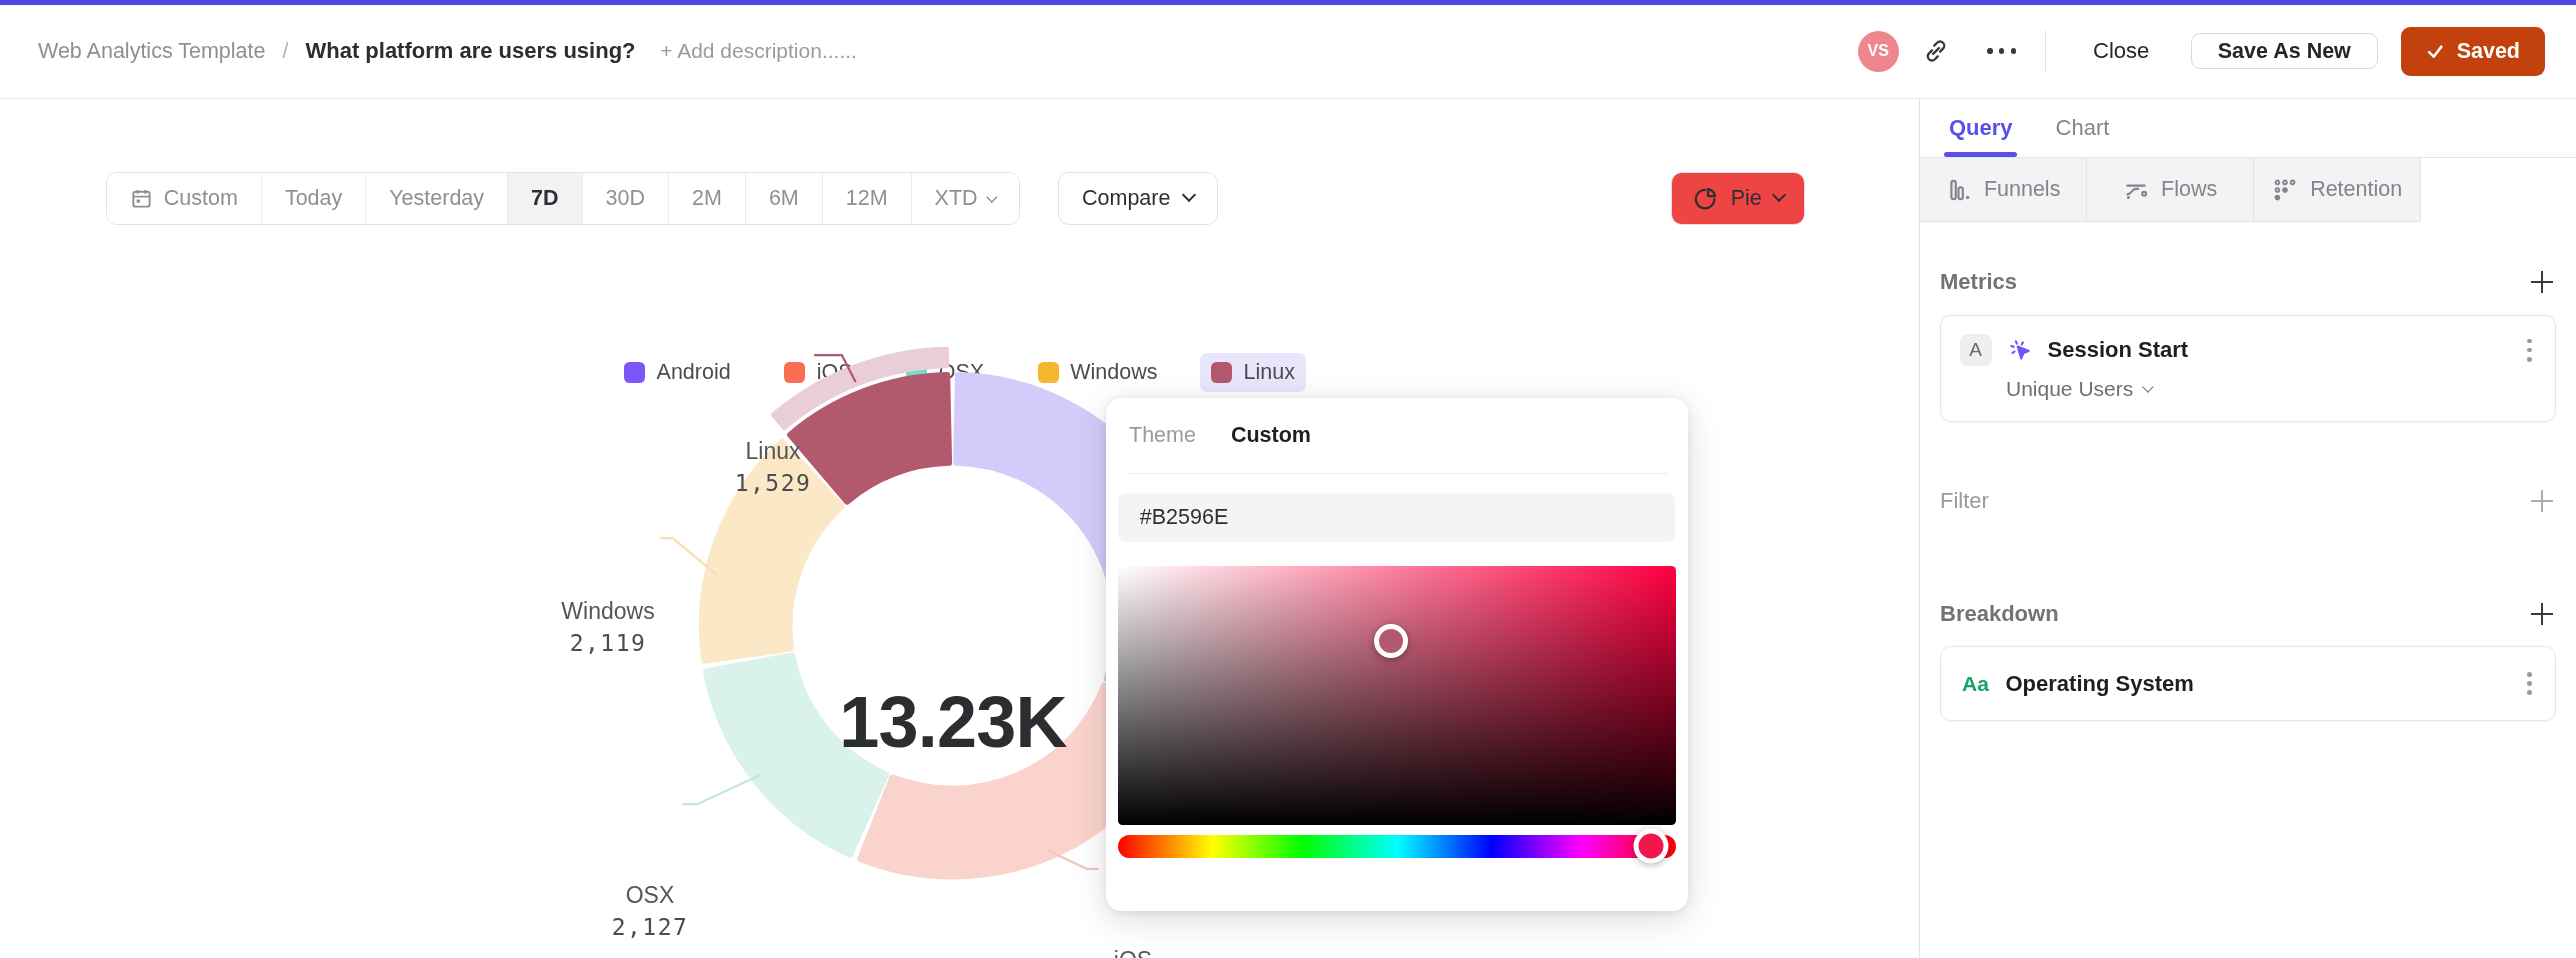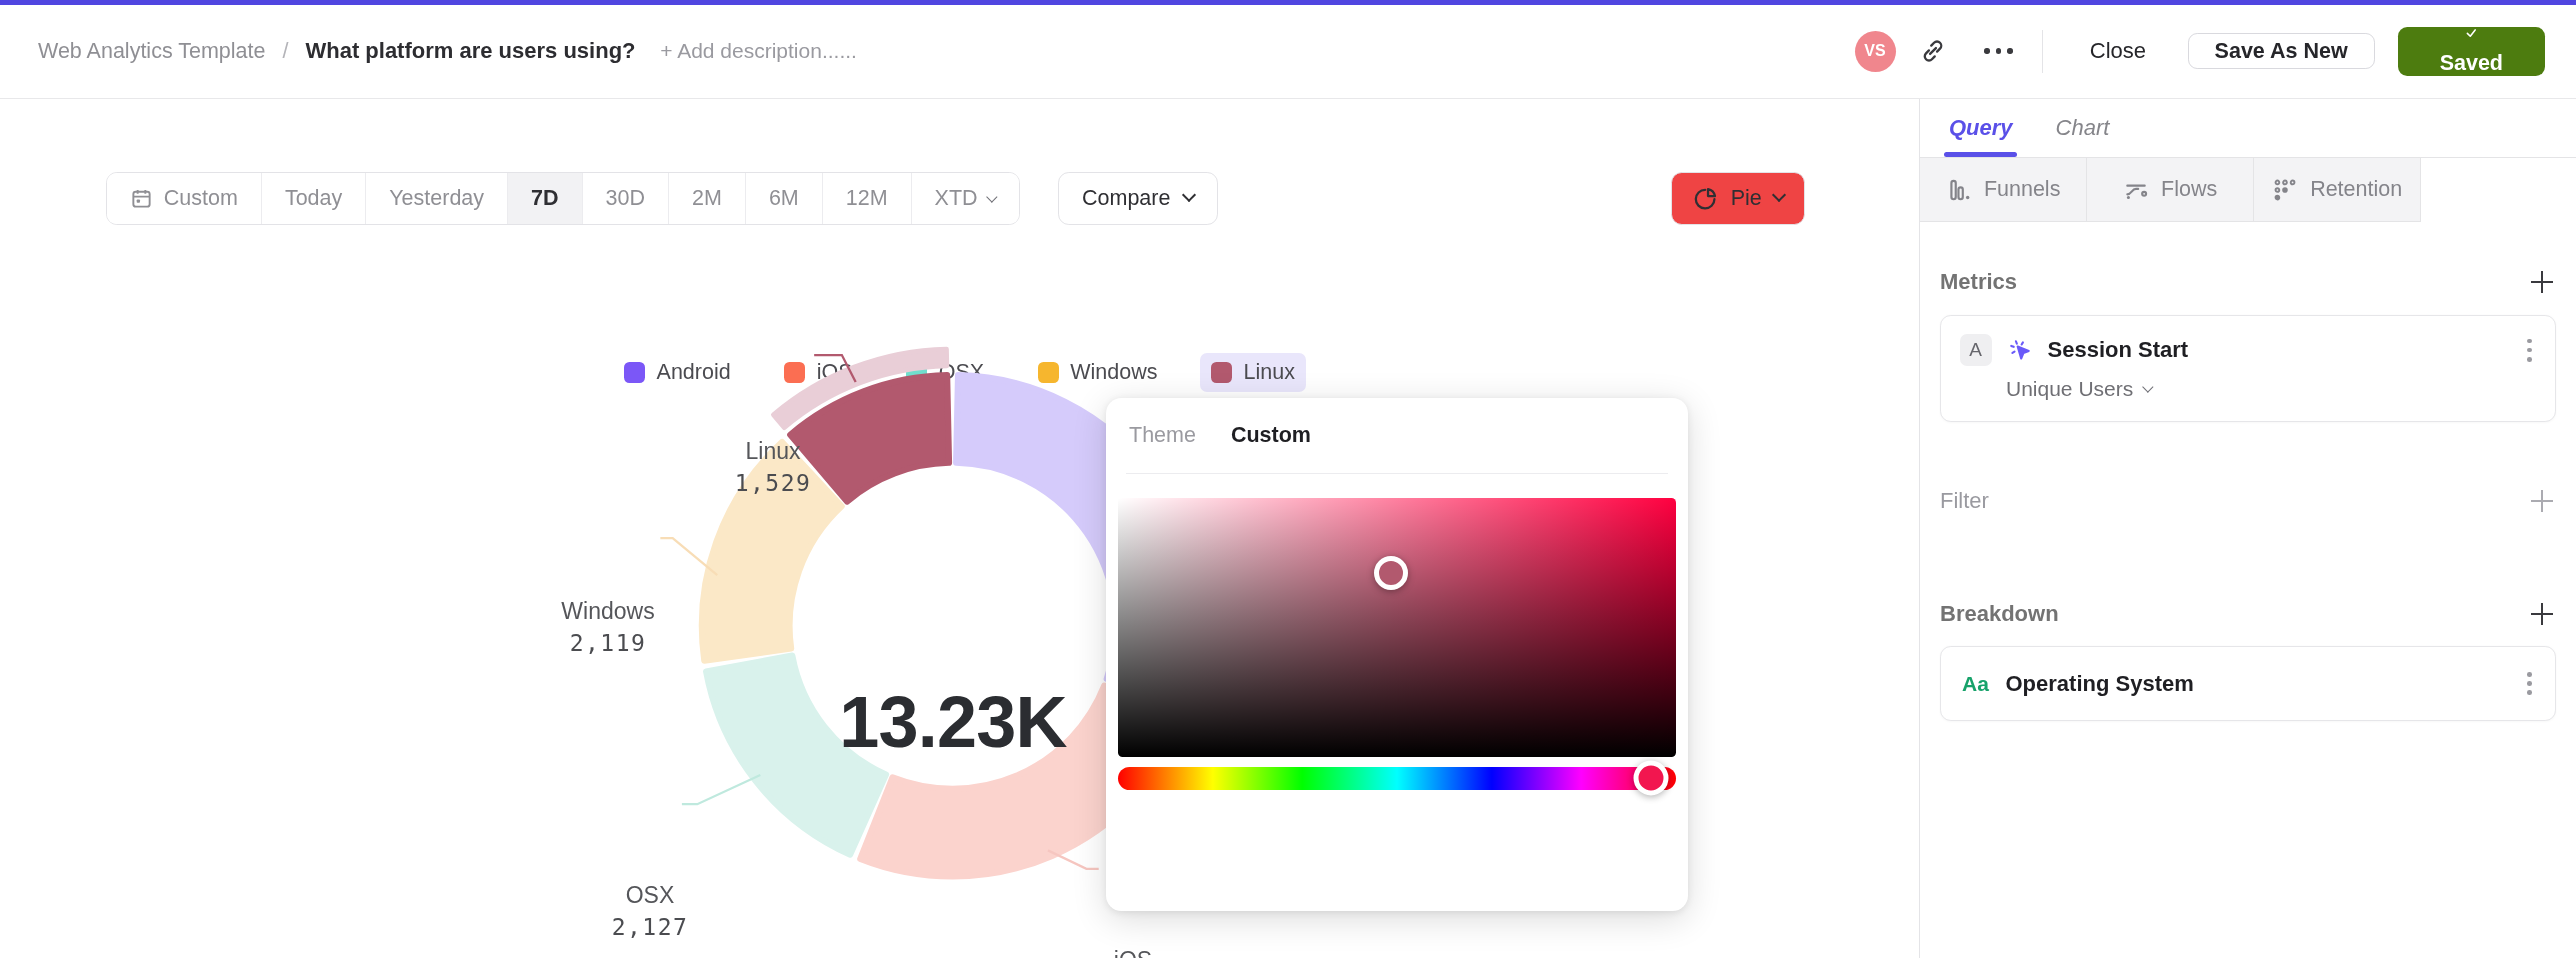--- a/index.html
+++ b/index.html
@@ -22,22 +22,22 @@
     font-size:16px; font-weight:700; display:flex; align-items:center; justify-content:center; }
   .icon-btn { display:flex; align-items:center; justify-content:center; width:46px; height:46px; cursor:pointer; }
   .dots-h { display:flex; gap:6.2px; }
   .dots-h i { width:5.4px; height:5.4px; border-radius:50%; background:#3a3a3e; }
   .vdiv { width:0.8px; height:43px; background:#e4e4e7; margin:0 26px 0 20px; }
   .close-btn { font-size:22px; font-weight:500; color:#26262a; padding:0 21.5px; background:none; border:none; cursor:pointer;
     font-family:"Liberation Sans", sans-serif; }
   .btn-outline { font-size:21.5px; font-weight:600; color:#26262a; background:#fff; border:0.8px solid #d9d9de;
     border-radius:9.2px; height:36px; padding:0 26px; margin-left:20px; cursor:pointer; font-family:"Liberation Sans", sans-serif; }
   .btn-saved { display:flex; align-items:center; gap:12.3px; font-size:21.5px; font-weight:600; color:#fff;
-    background:#4d7c0f; border:none; border-radius:9.2px; height:49px; padding:0 42px; margin-left:23px; cursor:pointer;
-    font-family:"Liberation Sans", sans-serif;flex-direction:column; }
+    background:#c2410c; border:none; border-radius:9.2px; height:49px; padding:0 25px; margin-left:23px; cursor:pointer;
+    font-family:"Liberation Sans", sans-serif; }
 
   
   .chart-region { position:absolute; top:99px; left:0; width:1919px; bottom:0; background:#fff; }
 
   .toolbar { position:absolute; top:73px; left:106px; right:0; height:53px; }
   .seg-control { position:absolute; left:0; top:0; height:53px; display:flex; align-items:stretch;
     border:0.8px solid #e3e3e7; border-radius:10.8px; overflow:hidden; background:#fff; }
   .seg { display:flex; align-items:center; gap:10.8px; padding:0 23px; font-size:21.5px; color:#8f8f94;
     border-right:0.8px solid #ececef; cursor:pointer; background:#fff; white-space:nowrap; }
   .seg:last-child { border-right:none;align-items:center; }
@@ -80,21 +80,21 @@
   .sv-cursor { position:absolute; width:34px; height:34px; border-radius:50%; border:5.4px solid #fff;
     background:#b2596e; box-shadow:0 1.5px 7px rgba(0,0,0,.35); transform:translate(-50%,-50%); cursor:grab; }
   .hue-bar { position:relative; margin:10px 12.3px 0 12.3px; height:23px; border-radius:11.5px;
     background:linear-gradient(to right,#f00 0%,#ff0 17%,#0f0 33%,#0ff 50%,#00f 67%,#f0f 83%,#f00 100%); }
   .hue-handle { position:absolute; top:50%; width:35px; height:35px; border-radius:50%; background:#f2164f;
     border:5.4px solid #fff; box-shadow:0 1.5px 7px rgba(0,0,0,.3); transform:translate(-50%,-50%); cursor:grab; }
 
   
   .sidebar { position:absolute; top:99px; left:1919px; right:0; bottom:0; background:#fff;
     border-left:0.8px solid #e4e4e7; }
-  .qc-row { position:relative; height:58px; display:flex; align-items:center; gap:43px; padding:0 0 0 29px;font-style:italic; }
+  .qc-row { position:relative; height:58px; display:flex; align-items:center; gap:43px; padding:0 0 0 29px; }
   .qc-tab { font-size:22px; color:#85858a; cursor:pointer; position:relative; height:100%;
     display:flex; align-items:center; }
   .qc-tab.active { color:#5a50e8; font-weight:600; }
   .qc-tab.active::after { content:""; position:absolute; left:-4.6px; right:-4.6px; bottom:0; height:5.4px;
     border-radius:3.1px; background:#5a50e8; }
   .view-tabs { display:flex; height:65px; border-top:0.8px solid #e4e4e6; }
   .vtab { width:167px; flex:0 0 auto; display:flex; align-items:center; justify-content:center; gap:12.3px;
     font-size:21.5px; color:#84848a; background:#f3f3f5; border-right:0.8px solid #e4e4e6;
     border-bottom:0.8px solid #e4e4e6; cursor:pointer; white-space:nowrap; }
   .vtab.active { background:#fff; color:#222226; font-weight:600; border-bottom:0.8px solid #fff; }
@@ -273,20 +273,21 @@
       <div class="nm">iOS</div>
 
     </div>
 
     <div class="picker">
       <div class="picker-tabs">
         <span class="ptab">Theme</span>
         <span class="ptab active">Custom</span>
       </div>
       <div class="picker-div"></div>
+      <input class="hex-input" value="#B2596E" style="">
       <div class="sv-area">
         <div class="sv-cursor" id="sv-cursor" style="left: 49%; top: 29%;"></div>
       </div>
       <div class="hue-bar">
         <div class="hue-handle" id="hue-handle" style="left: 95.6%;"></div>
       </div>
     </div>
   </div>
 
   <div class="sidebar">

